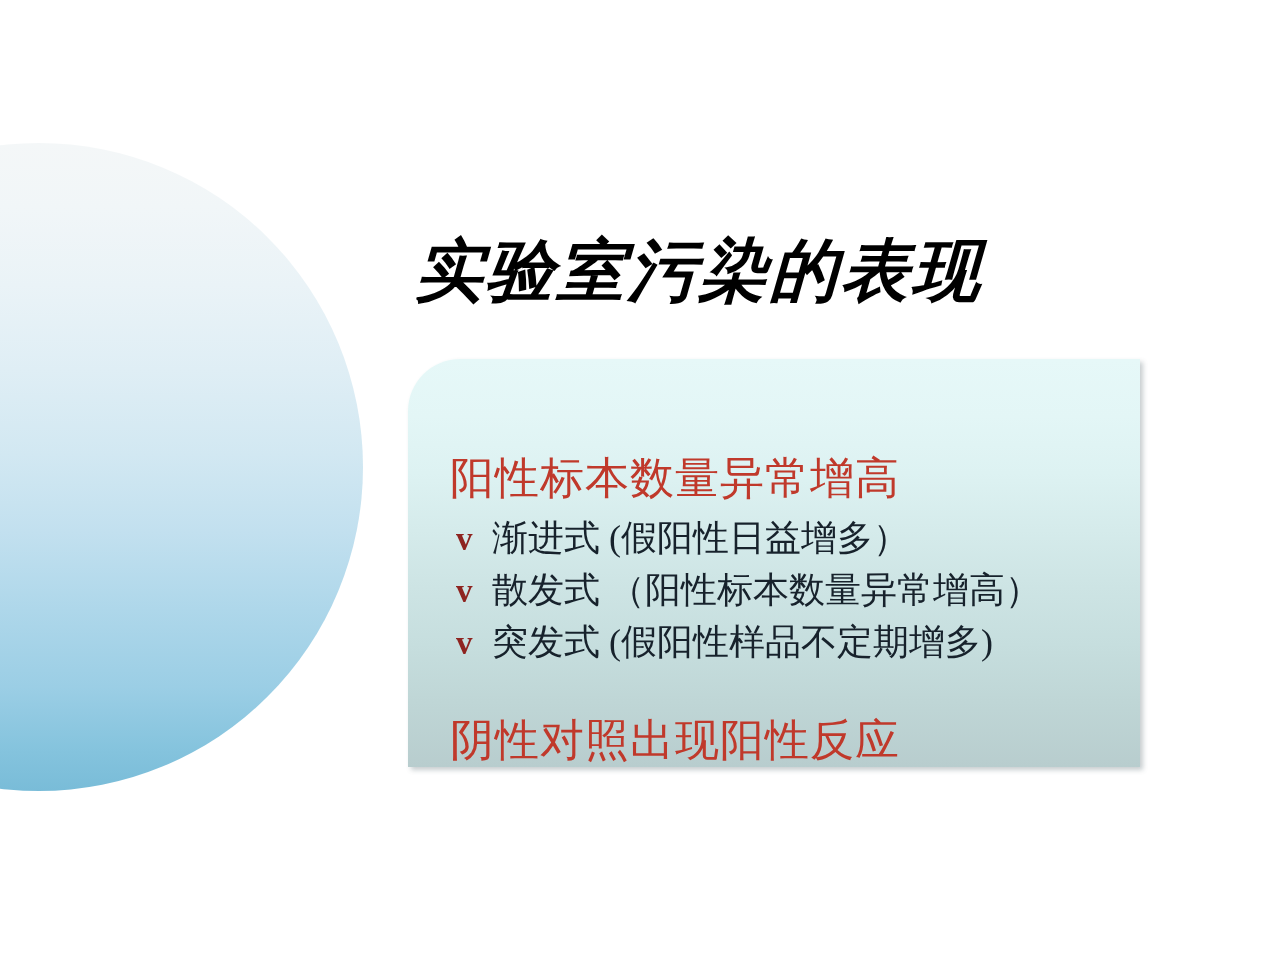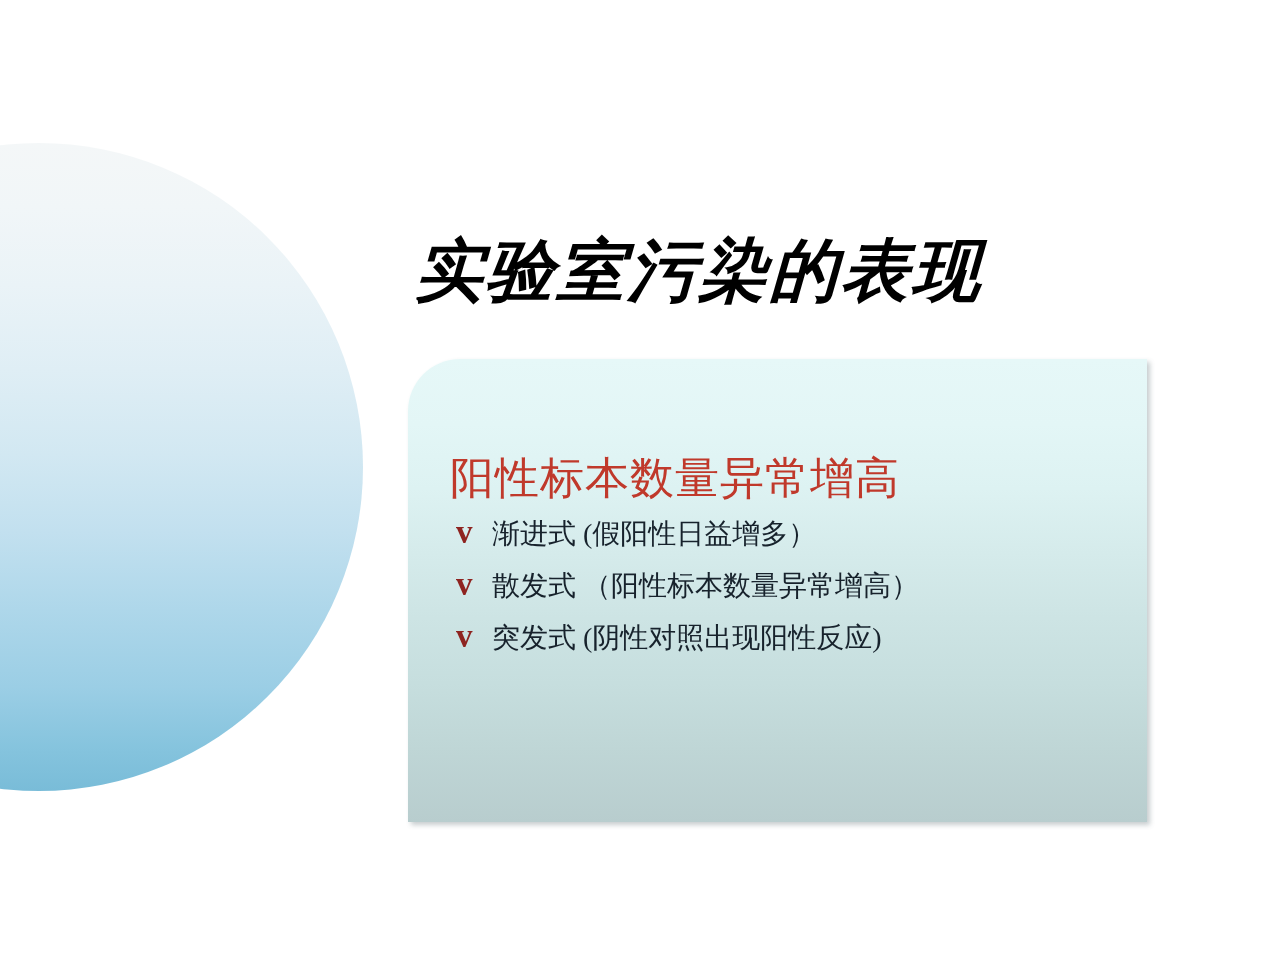--- a/index.html
+++ b/index.html
@@ -60,34 +60,33 @@
     transform: skewX(-2deg);
     white-space: nowrap;
   }
 
   
   #content-panel {
     position: absolute;
     left: 408px;
     top: 359px;
     width: 732px;
-    height: 463px;
+    height: 408px;
     border-top-left-radius: 52px;
     background: linear-gradient(to bottom,
         #e6f8f8 0%,
         #e3f6f6 14%,
         #ddf2f2 28%,
         #d5ebeb 42%,
         #cde4e4 56%,
         #c6dede 70%,
         #bfd6d6 84%,
         #b8cdce 100%);
     box-shadow: 3px 3px 5px rgba(70, 90, 95, 0.30);
     overflow: hidden;
-    padding-left: 7px;
   }
 
   #panel-inner {
     position: absolute;
     left: 0;
     top: 0;
     width: 100%;
     height: 100%;
     padding: 0;
   }
@@ -127,21 +126,21 @@
     font-size: 33px;
     font-weight: 700;
     font-family: "Liberation Serif", "DejaVu Serif", serif;
     width: 36px;
     display: inline-block;
     text-align: left;
   }
 
   .bullet-text {
     color: #17222c;
-    font-size: 28px;
+    font-size: 36px;
     letter-spacing: 0px;
     font-family: "Liberation Serif", "DejaVu Serif", serif;
   }
 
   #bullet-row-0 { left: 48px; top: 155px; }
   #bullet-row-1 { left: 48px; top: 207px; }
   #bullet-row-2 { left: 48px; top: 259px; }
 </style>
 </head>
 <body>
@@ -162,20 +161,21 @@
         <span class="bullet-text">渐进式 (假阳性日益增多）</span>
       </div>
 
       <div class="bullet-row" id="bullet-row-1">
         <span class="bullet-marker">v</span>
         <span class="bullet-text">散发式 （阳性标本数量异常增高）</span>
       </div>
 
       <div class="bullet-row" id="bullet-row-2">
         <span class="bullet-marker">v</span>
-        <span class="bullet-text">突发式 (阴性对照出现阳性反应)</span>
+        <span class="bullet-text">突发式 (假阳性样品不定期增多)</span>
       </div>
 
+      <div class="panel-line heading-red" id="line-heading-bottom">阴性对照出现阳性反应</div>
 
     </div>
   </div>
 
 </div>
 
 </body></html>

